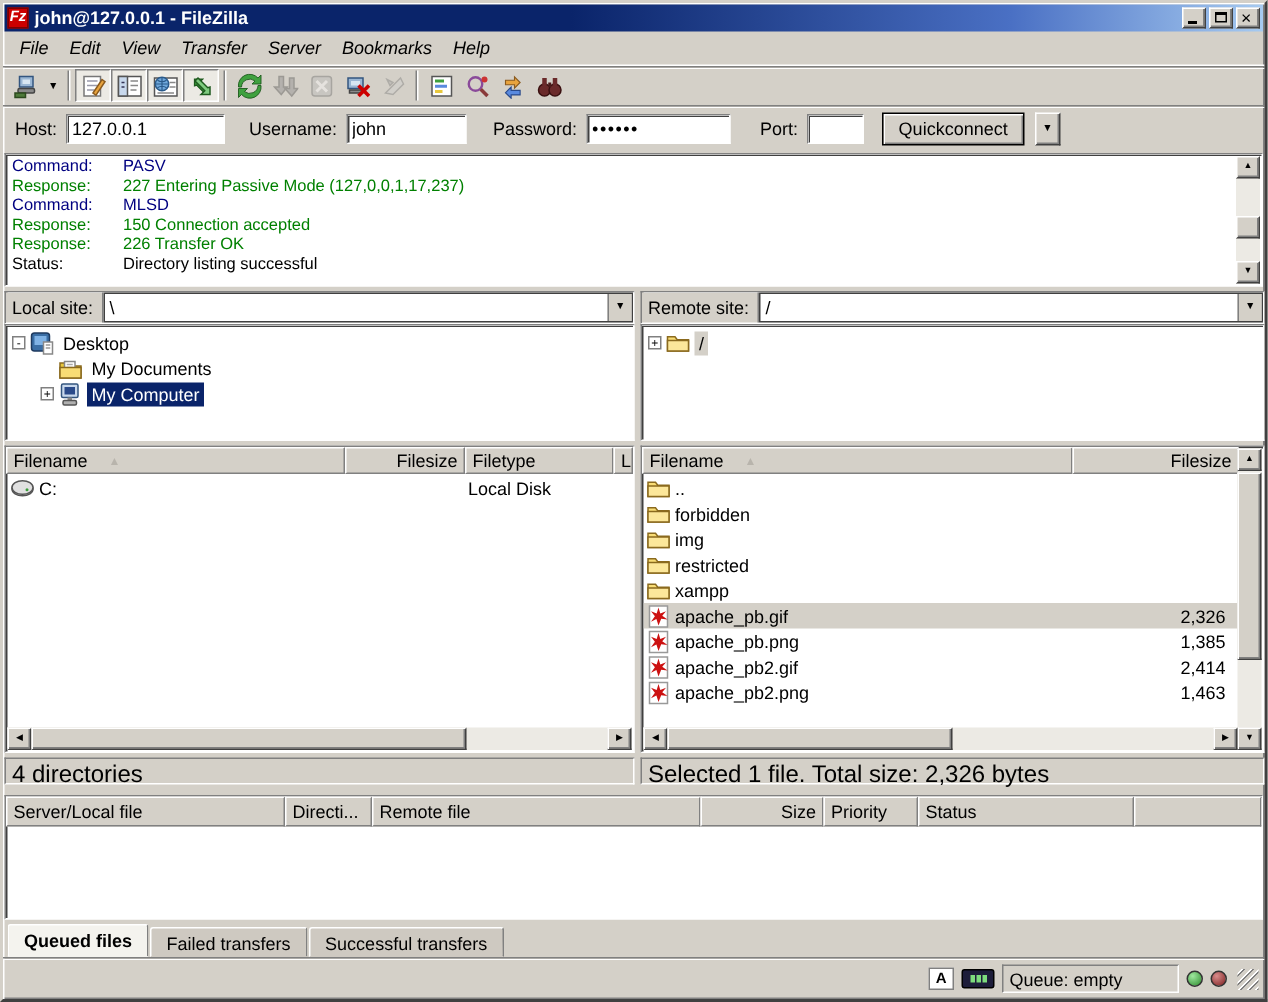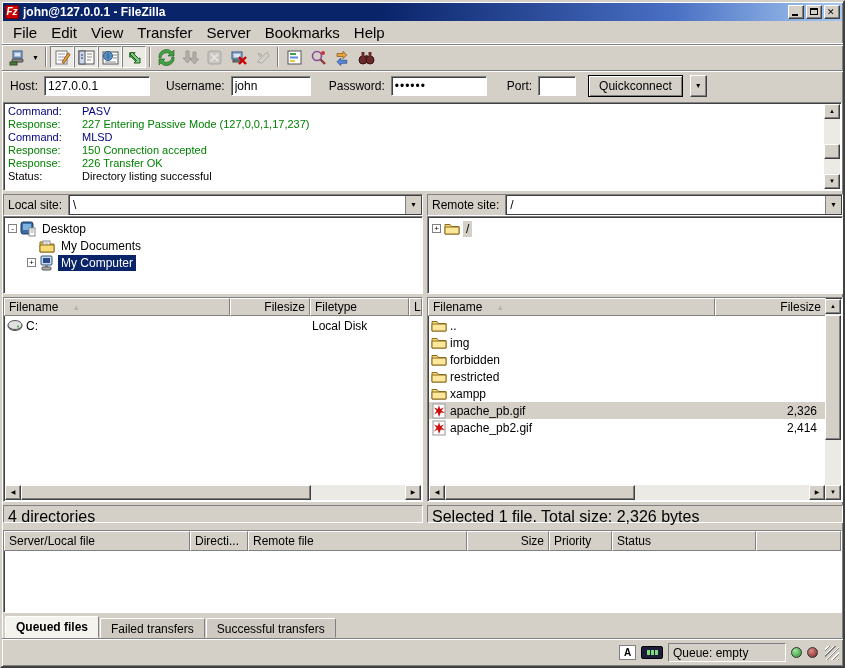--- a/index.html
+++ b/index.html
@@ -22,21 +22,21 @@
   .winbtn { width:16px; height:14px; background:#D4D0C8; border:1px solid;
             border-color:#fff #404040 #404040 #fff; box-shadow:inset -1px -1px 0 #808080;
             position:relative; cursor:default; }
   .winbtn .min { position:absolute; left:3px; bottom:2px; width:6px; height:2px; background:#000; }
   .winbtn .max { position:absolute; left:3px; top:2px; width:8px; height:7px; border:1px solid #000; border-top-width:2px; }
   .winbtn .cls { position:absolute; left:2px; top:0px; font-size:9px; font-weight:bold; line-height:13px; }
 
   
   .menubar { height:22px; display:flex; align-items:center; padding-left:4px; gap:0;
              border-bottom:1px solid #fff; }
-  .menu-item { padding:3px 7px; font-size:15px; }
+  .menu-item { padding:3px 7px; font-size:12px;font-style:italic; }
 
   
   .toolbar { height:27px; display:flex; align-items:center; padding-left:3px;
              border-top:1px solid #808080; border-bottom:1px solid #808080; box-shadow:0 1px 0 #fff, inset 0 1px 0 #fff; }
   .tbtn { width:24px; height:22px; display:flex; align-items:center; justify-content:center; border:1px solid transparent; }
   .tbtn.pressed { border-color:#808080 #fff #fff #808080; background:#ECEAE4; }
   .tbtn.disabled svg { opacity:.4; filter:grayscale(1); }
   .tbtn svg { width:17px; height:17px; }
   .tb-drop { width:13px; height:22px; display:flex; align-items:center; justify-content:center; font-size:7px; }
   .tb-sep { width:2px; height:20px; margin:0 3px; border-left:1px solid #808080; border-right:1px solid #fff; }
@@ -451,28 +451,28 @@
                 <path d="M1 3.5 h5 l1.5 2 H15 V13 H1z" fill="#F8DC75" stroke="#8A6A1E"></path>
                 <path d="M1 6 h14 V13 H1z" fill="#FCE79A" stroke="#8A6A1E"></path>
               </svg>
             <span class="f-name">..</span>
           </div>
           <div class="file-row" style="position:relative">
             <svg class="f-ico" viewBox="0 0 16 16">
                 <path d="M1 3.5 h5 l1.5 2 H15 V13 H1z" fill="#F8DC75" stroke="#8A6A1E"></path>
                 <path d="M1 6 h14 V13 H1z" fill="#FCE79A" stroke="#8A6A1E"></path>
               </svg>
-            <span class="f-name">img</span>
+            <span class="f-name">forbidden</span>
           </div>
           <div class="file-row" style="position:relative">
             <svg class="f-ico" viewBox="0 0 16 16">
                 <path d="M1 3.5 h5 l1.5 2 H15 V13 H1z" fill="#F8DC75" stroke="#8A6A1E"></path>
                 <path d="M1 6 h14 V13 H1z" fill="#FCE79A" stroke="#8A6A1E"></path>
               </svg>
-            <span class="f-name">forbidden</span>
+            <span class="f-name">img</span>
           </div>
           <div class="file-row" style="position:relative">
             <svg class="f-ico" viewBox="0 0 16 16">
                 <path d="M1 3.5 h5 l1.5 2 H15 V13 H1z" fill="#F8DC75" stroke="#8A6A1E"></path>
                 <path d="M1 6 h14 V13 H1z" fill="#FCE79A" stroke="#8A6A1E"></path>
               </svg>
             <span class="f-name">restricted</span>
           </div>
           <div class="file-row" style="position:relative">
             <svg class="f-ico" viewBox="0 0 16 16">
@@ -487,22 +487,38 @@
                 <path d="M8 2 L9.2 6 L13 4.5 L10.5 7.5 L14 10 L9.8 9.5 L8 14 L6.6 9.6 L3 11.5 L5.6 7.8 L3 4.5 L6.8 6 Z" fill="#CC1111"></path>
               </svg>
             <span class="f-name">apache_pb.gif</span>
             <span class="f-size">2,326</span>
           </div>
           <div class="file-row" style="position:relative">
             <svg class="f-ico" viewBox="0 0 16 16">
                 <rect x="2" y="1" width="12" height="14" fill="#fff" stroke="#999"></rect>
                 <path d="M8 2 L9.2 6 L13 4.5 L10.5 7.5 L14 10 L9.8 9.5 L8 14 L6.6 9.6 L3 11.5 L5.6 7.8 L3 4.5 L6.8 6 Z" fill="#CC1111"></path>
               </svg>
+            <span class="f-name">apache_pb.png</span>
+            <span class="f-size">1,385</span>
+          </div>
+          <div class="file-row" style="position:relative">
+            <svg class="f-ico" viewBox="0 0 16 16">
+                <rect x="2" y="1" width="12" height="14" fill="#fff" stroke="#999"></rect>
+                <path d="M8 2 L9.2 6 L13 4.5 L10.5 7.5 L14 10 L9.8 9.5 L8 14 L6.6 9.6 L3 11.5 L5.6 7.8 L3 4.5 L6.8 6 Z" fill="#CC1111"></path>
+              </svg>
             <span class="f-name">apache_pb2.gif</span>
             <span class="f-size">2,414</span>
+          </div>
+          <div class="file-row" style="position:relative">
+            <svg class="f-ico" viewBox="0 0 16 16">
+                <rect x="2" y="1" width="12" height="14" fill="#fff" stroke="#999"></rect>
+                <path d="M8 2 L9.2 6 L13 4.5 L10.5 7.5 L14 10 L9.8 9.5 L8 14 L6.6 9.6 L3 11.5 L5.6 7.8 L3 4.5 L6.8 6 Z" fill="#CC1111"></path>
+              </svg>
+            <span class="f-name">apache_pb2.png</span>
+            <span class="f-size">1,463</span>
           </div>
         </div>
         <div class="vscroll">
           <span class="sb-btn" style="top:0">▲</span>
           <span class="sb-thumb" style="left:0; width:16px; top:16px; height:125px"></span>
           <span class="sb-btn" style="bottom:0">▼</span>
         </div>
         <div class="hscroll" style="right:17px">
           <span class="sb-btn" style="left:0; top:0">◀</span>
           <span class="sb-thumb" style="top:0; left:16px; width:190px; height:15px"></span>

